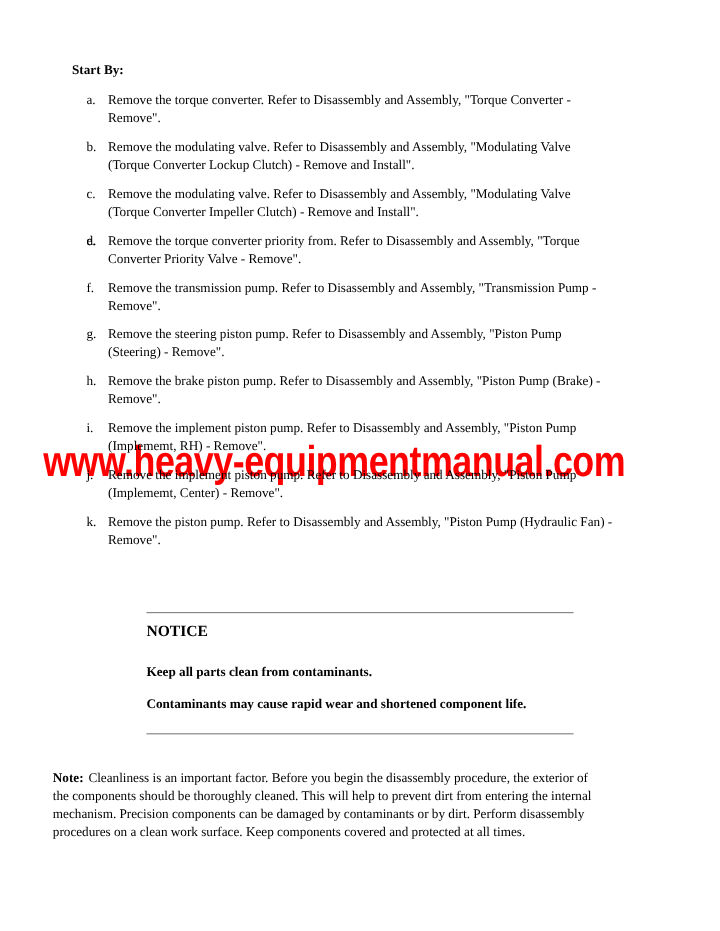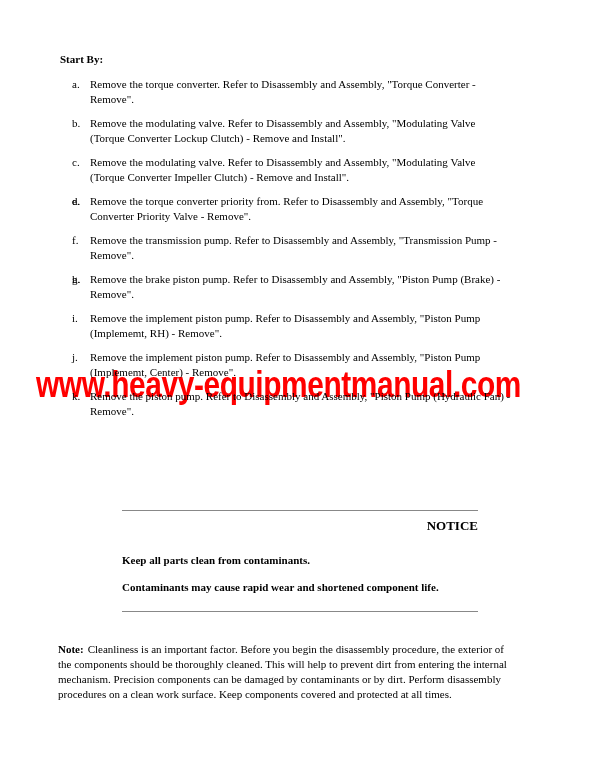--- a/index.html
+++ b/index.html
@@ -60,35 +60,35 @@
   .notice-rule {
     position: absolute;
     left: 0; width: 356px; height: 1px;
     background: #888888;
   }
   .notice-rule.top { top: 0; }
   .notice-rule.bottom { top: 101px; }
   .notice-title {
     position: absolute;
     left: 0; top: 8px; width: 356px;
-    text-align: right;
+    text-align: left;
     font-size: 13px; font-weight: bold;
     line-height: 15px;
   }
   .notice-line {
     position: absolute;
     left: 0; width: 356px;
     font-size: 11px; font-weight: bold;
     line-height: 14px;
   }
   .notice-line.l0 { top: 43px; }
   .notice-line.l1 { top: 70px; }
   .note {
     position: absolute;
-    left: 58px; top: 631px;
+    left: 44px; top: 631px;
     width: 500px;
     font-size: 11px;
     line-height: 15px;
   }
   .note-label { font-weight: bold; padding-right: 4px; }
   .note-text { white-space: pre-line; }
 </style>
 </head>
 <body>
 
@@ -121,20 +121,22 @@
       <span class="step-text">Remove the torque converter priority from. Refer to Disassembly and Assembly, "Torque
 Converter Priority Valve - Remove".</span>
     </div>
       <div class="step">
       <span class="marker">f.</span>
       <span class="step-text">Remove the transmission pump. Refer to Disassembly and Assembly, "Transmission Pump -
 Remove".</span>
     </div>
       <div class="step">
       <span class="marker">g.</span>
+      <span class="step-text">Remove the steering piston pump. Refer to Disassembly and Assembly, "Piston Pump
+(Steering) - Remove".</span>
     </div>
       <div class="step">
       <span class="marker">h.</span>
       <span class="step-text">Remove the brake piston pump. Refer to Disassembly and Assembly, "Piston Pump (Brake) -
 Remove".</span>
     </div>
       <div class="step">
       <span class="marker">i.</span>
       <span class="step-text">Remove the implement piston pump. Refer to Disassembly and Assembly, "Piston Pump
 (Implememt, RH) - Remove".</span>

